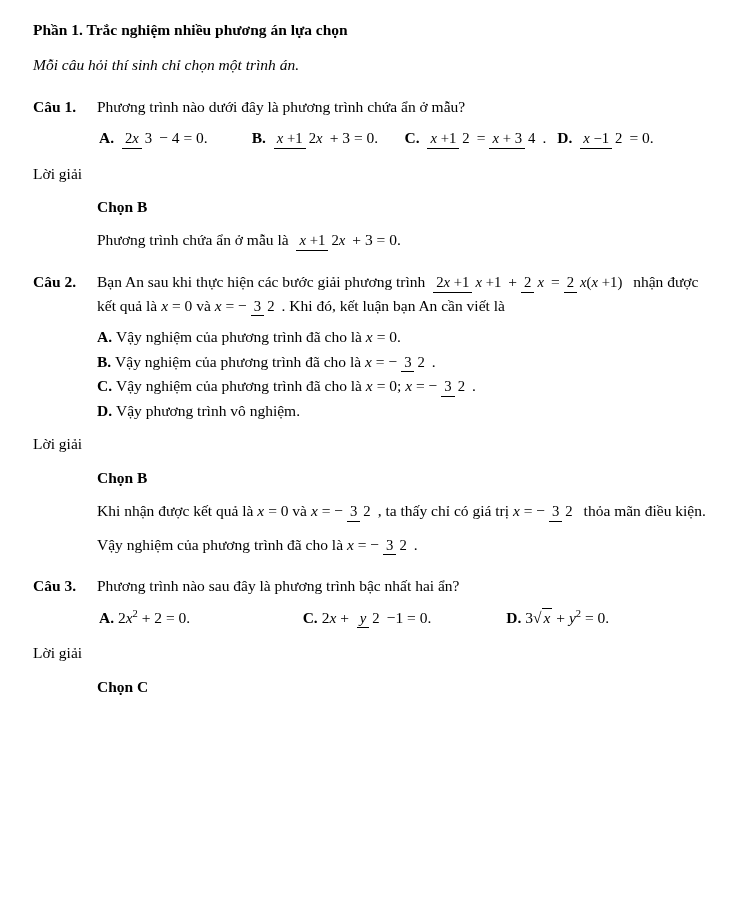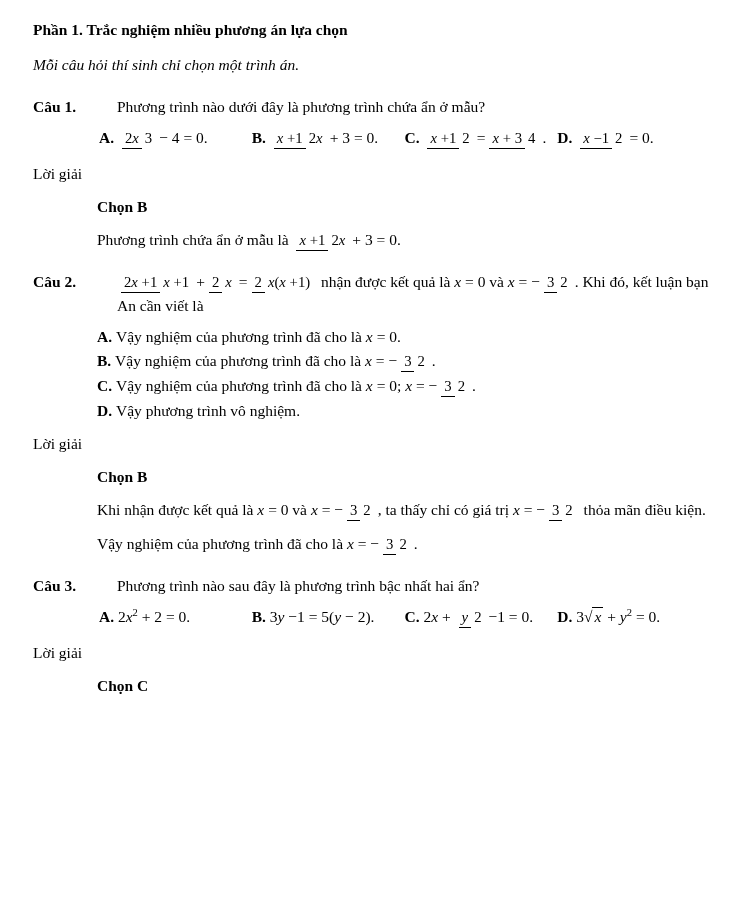--- a/index.html
+++ b/index.html
@@ -11,21 +11,21 @@
     color:#000;
     -webkit-font-smoothing:antialiased;
   }
   .page{padding:10px 28px 18px 33px;box-sizing:border-box;}
   .block{line-height:1.5;}
   .b{font-weight:bold;}
   .i{font-style:italic;}
 
   
   .p{margin:8px 0 12px 0;}
-  .q{display:flex;margin:18px 0 8px 0;gap:20px;}
+  .q{display:flex;margin:18px 0 8px 0;}
   .q-label{width:64px;flex-shrink:0;font-weight:bold;}
   .q-body{flex:1;}
   .opts{display:flex;align-items:center;padding-left:66px;margin:6px 0 12px 0;}
   .opt-col{flex:1;white-space:nowrap;}
   .optline{padding-left:64px;margin:1px 0;}
   .center{text-align:left;font-weight:normal;margin:10px 0;}
   .indent{padding-left:64px;margin:10px 0;}
 
   
   .frac{
@@ -76,21 +76,21 @@
         </span><span>= 0.</span></span>
     </div>
     <div class="block center"><span>Lời giải</span></div>
     <div class="block indent"><span class="b">Chọn B</span></div>
     <div class="block indent"><span>Phương trình chứa ẩn ở mẫu là </span><span class="frac">
         <span class="num"><span class="i">x</span><span> +1</span></span>
         <span class="den"><span>2</span><span class="i">x</span></span>
       </span><span>+ 3 = 0.</span></div>
     <div class="block q">
       <span class="q-label">Câu 2.</span>
-      <span class="q-body"><span class="frac">
+      <span class="q-body"><span>Bạn An sau khi thực hiện các bước giải phương trình </span><span class="frac">
           <span class="num"><span>2</span><span class="i">x</span><span> +1</span></span>
           <span class="den"><span class="i">x</span><span> +1</span></span>
         </span><span>+</span><span class="frac">
           <span class="num"><span>2</span></span>
           <span class="den"><span class="i">x</span></span>
         </span><span>=</span><span class="frac">
           <span class="num"><span>2</span></span>
           <span class="den"><span class="i">x</span><span>(</span><span class="i">x</span><span> +1</span><span>)</span></span>
         </span><span> nhận được kết quả là </span><span class="i">x</span><span> = 0 và </span><span class="i">x</span><span> = −</span><span class="frac">
           <span class="num"><span>3</span></span>
@@ -119,21 +119,20 @@
     <div class="block indent"><span>Vậy nghiệm của phương trình đã cho là </span><span class="i">x</span><span> = −</span><span class="frac">
         <span class="num"><span>3</span></span>
         <span class="den"><span>2</span></span>
       </span><span>.</span></div>
     <div class="block q">
       <span class="q-label">Câu 3.</span>
       <span class="q-body"><span>Phương trình nào sau đây là phương trình bậc nhất hai ẩn?</span></span>
     </div>
     <div class="block opts">
       <span class="opt-col"><span class="b">A. </span><span>2</span><span class="i">x</span><sup>2</sup><span> + 2 = 0.</span></span>
-      <span class="opt-col"><span class="b">B. </span><span>3</span><span class="i">y</span><span> −1 = 5(</span><span class="i">y</span><span> − 2).</span></span>
       <span class="opt-col"><span class="b">C. </span><span>2</span><span class="i">x</span><span> + </span><span class="frac">
           <span class="num"><span class="i">y</span></span>
           <span class="den"><span>2</span></span>
         </span><span>−1 = 0.</span></span>
       <span class="opt-col"><span class="b">D. </span><span>3</span><span class="sqrt"><span class="sqrt-rad">√</span><span class="sqrt-arg">x</span></span><span> + </span><span class="i">y</span><sup>2</sup><span> = 0.</span></span>
     </div>
     <div class="block center"><span>Lời giải</span></div>
     <div class="block indent"><span class="b">Chọn C</span></div>
   </div>
 

